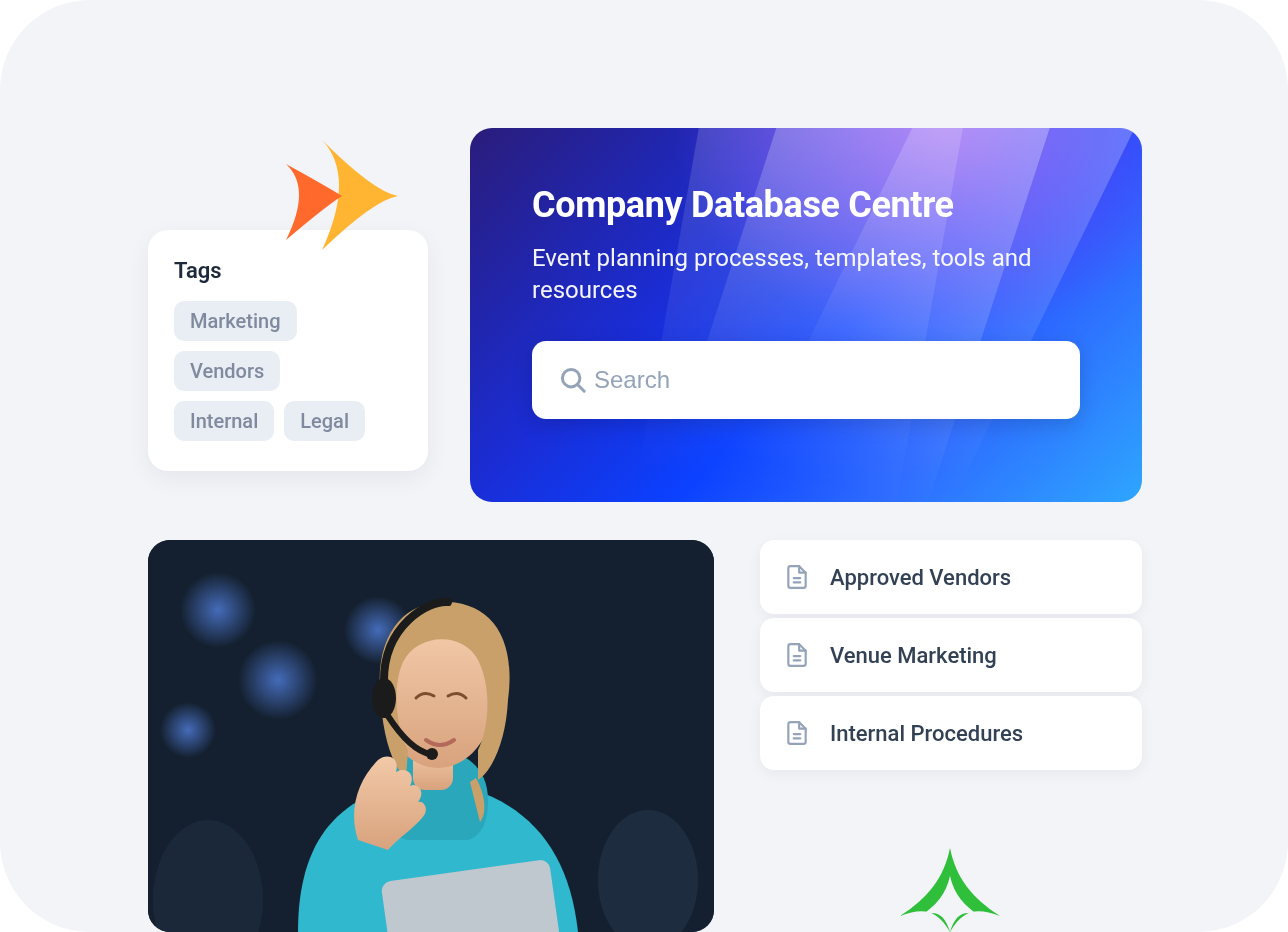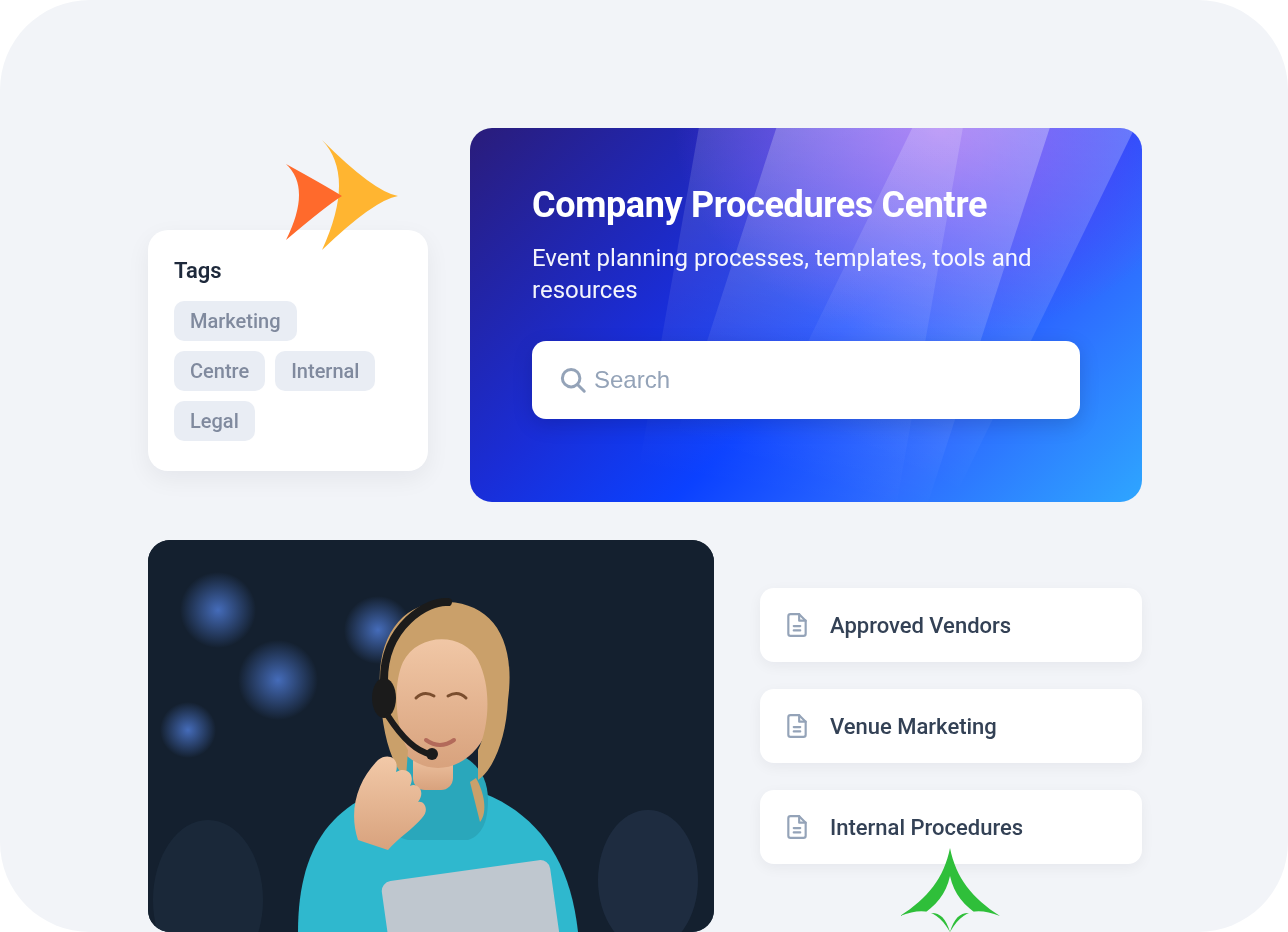--- a/index.html
+++ b/index.html
@@ -156,22 +156,21 @@
   }
   .photo-tile svg { width: 100%; height: 100%; display: block; }
   
   .doc-list {
     position: absolute;
     left: 760px;
     top: 540px;
     width: 382px;
     display: flex;
     flex-direction: column;
-    gap: 27px;
-    margin-top: 48px;
+    gap: 4px;
   }
   .doc-item {
     background: #ffffff;
     border-radius: 14px;
     height: 74px;
     display: flex;
     align-items: center;
     gap: 20px;
     padding: 0 24px;
     box-shadow: 0 4px 14px rgba(15,23,42,0.05);
@@ -205,29 +204,29 @@
 
   <svg class="arrows" viewBox="0 0 130 130">
     <path d="M44 10 Q78 46 44 120 Q96 70 120 66 Q96 62 44 10 Z" fill="#FFB531"></path>
     <path d="M8 34 Q34 58 8 110 Q48 76 64 66 Q48 56 8 34 Z" fill="#FF6A2C"></path>
   </svg>
 
   <div class="tags-card">
     <div class="tags-title">Tags</div>
     <div class="tags-wrap">
       <div class="tag-chip">Marketing</div>
-      <div class="tag-chip">Centre</div>
+      <div class="tag-chip">Vendors</div>
       <div class="tag-chip">Internal</div>
       <div class="tag-chip">Legal</div>
     </div>
   </div>
 
   <div class="hero-card">
     <div class="hero-extra-ray"></div>
-    <div class="hero-title">Company Procedures Centre</div>
+    <div class="hero-title">Company Database Centre</div>
     <div class="hero-sub">Event planning processes, templates, tools and resources</div>
     <div class="search-bar">
       <svg class="search-icon" viewBox="0 0 24 24" fill="none" stroke="currentColor" stroke-width="2.4" stroke-linecap="round">
         <circle cx="10.5" cy="10.5" r="7"></circle>
         <line x1="21" y1="21" x2="15.6" y2="15.6"></line>
       </svg>
       <input class="search-input" type="text" placeholder="Search" style="">
     </div>
   </div>
 

